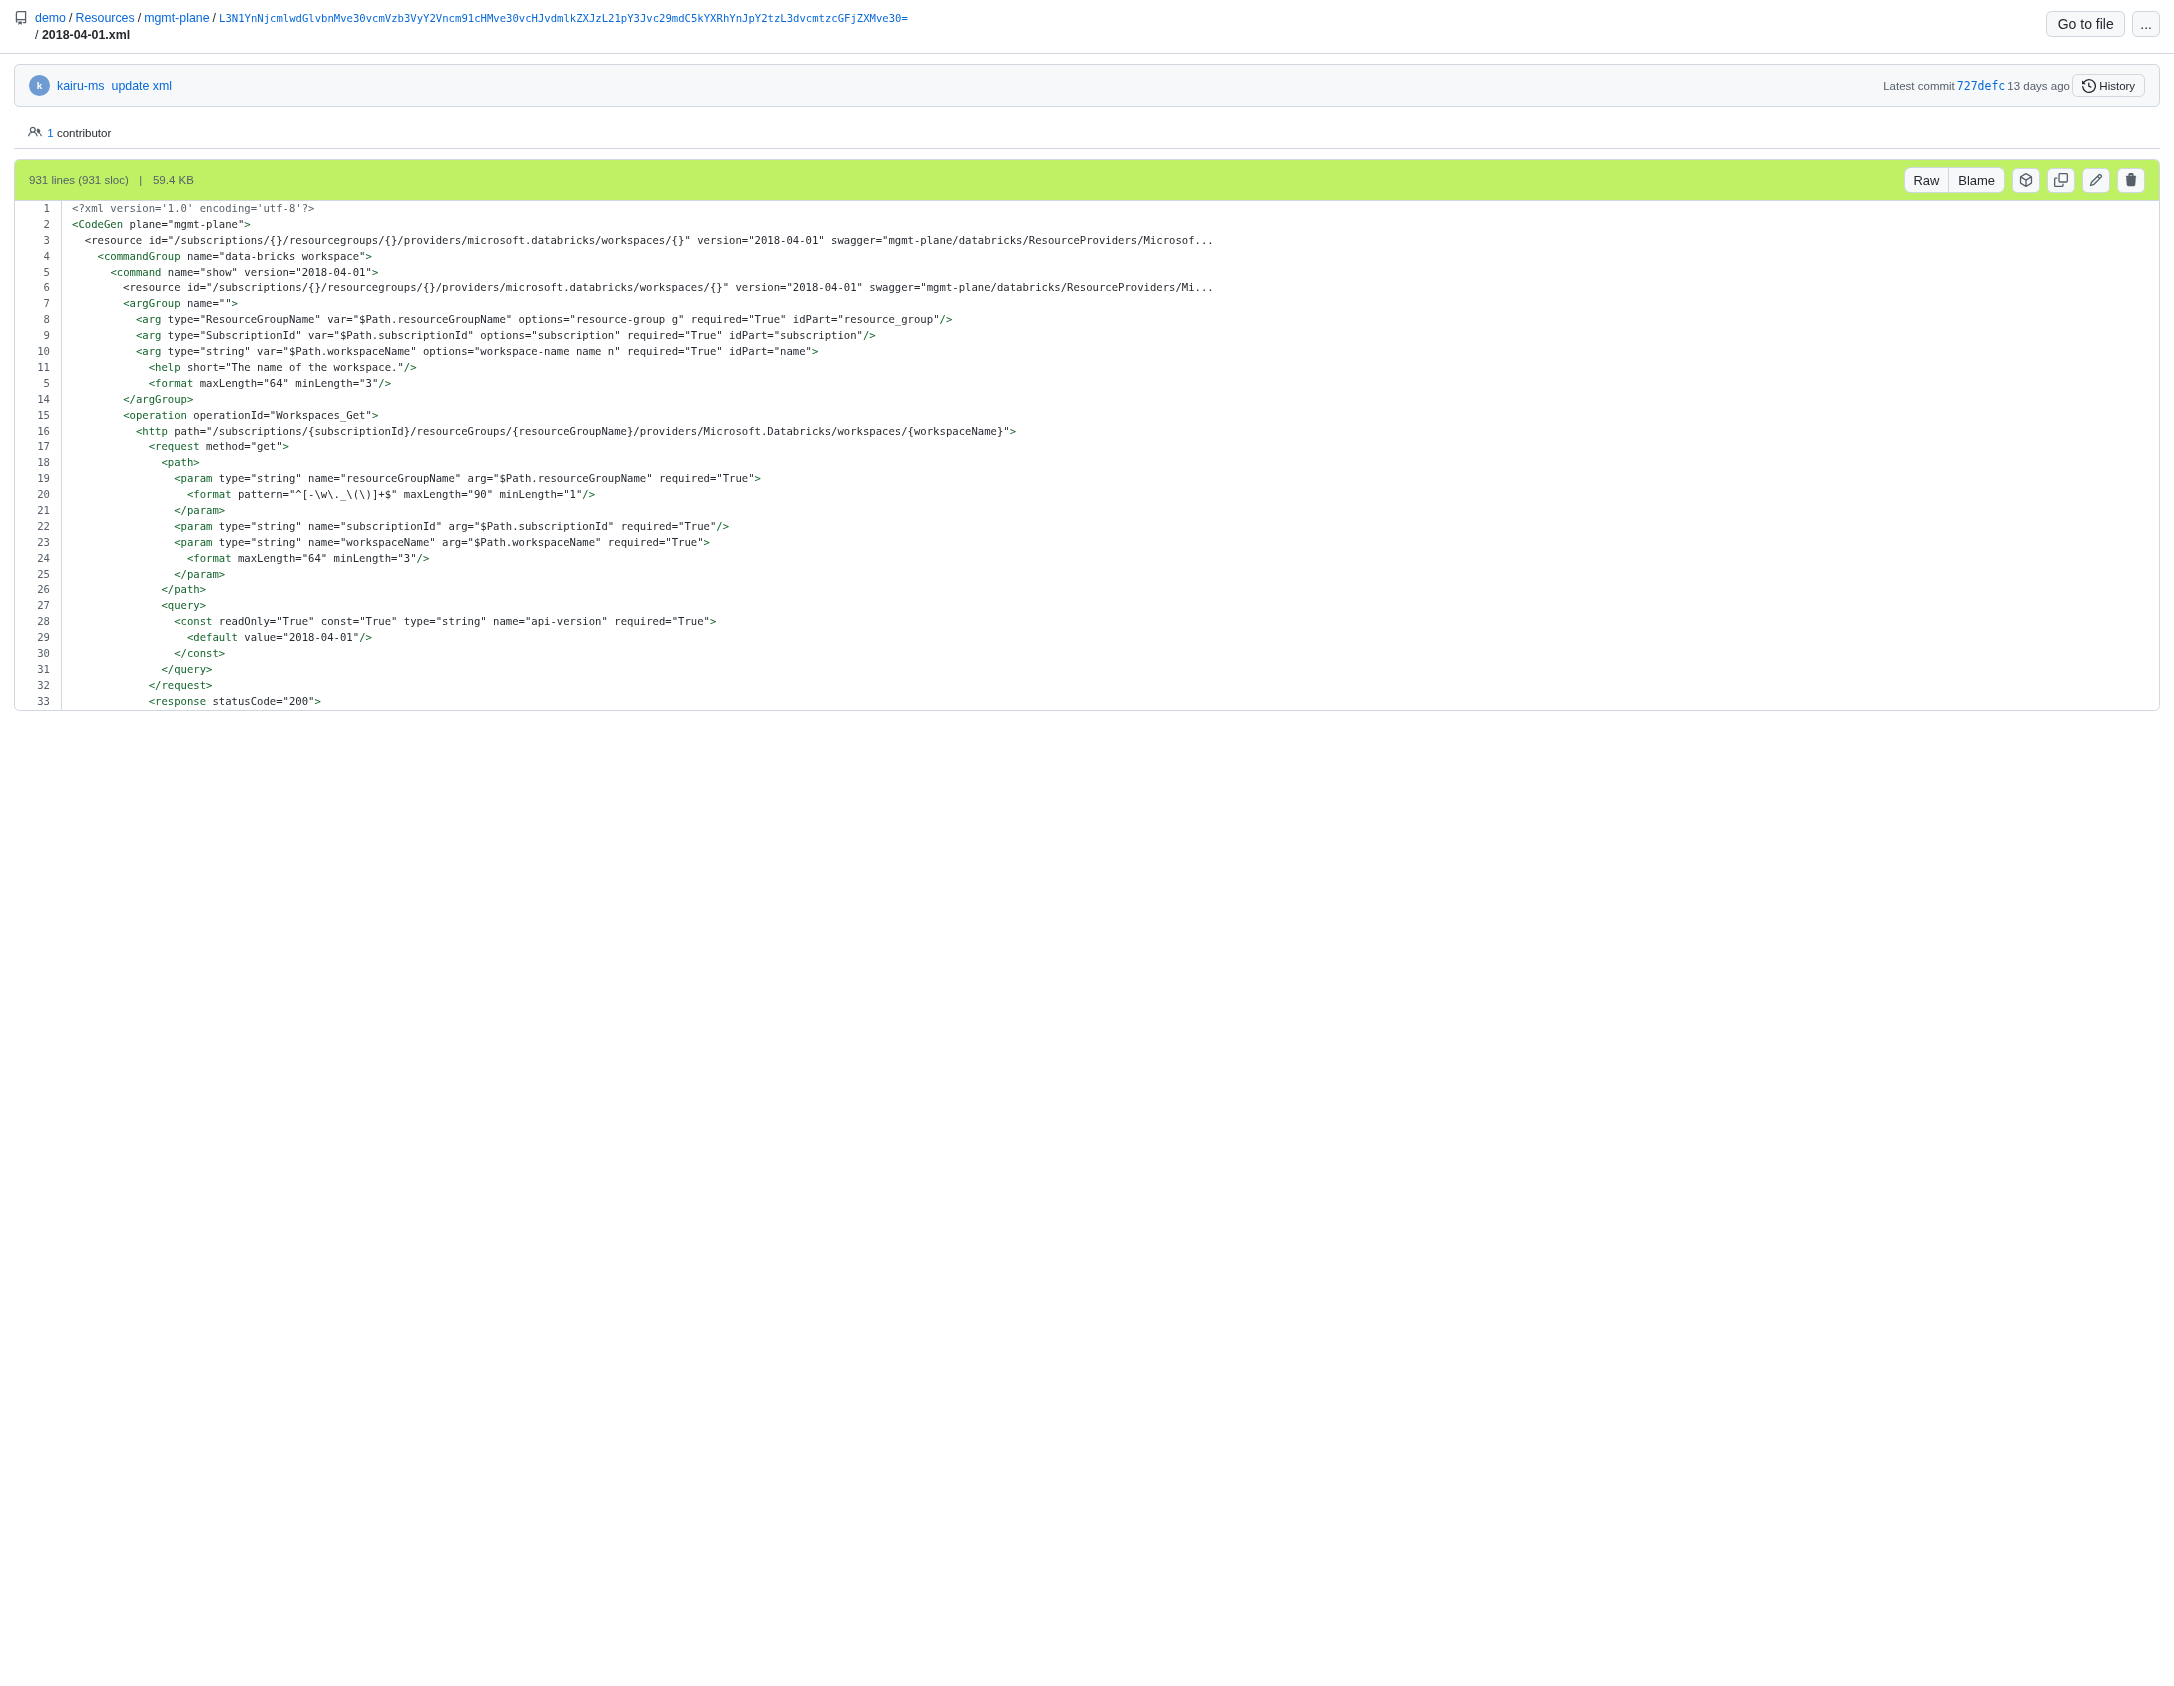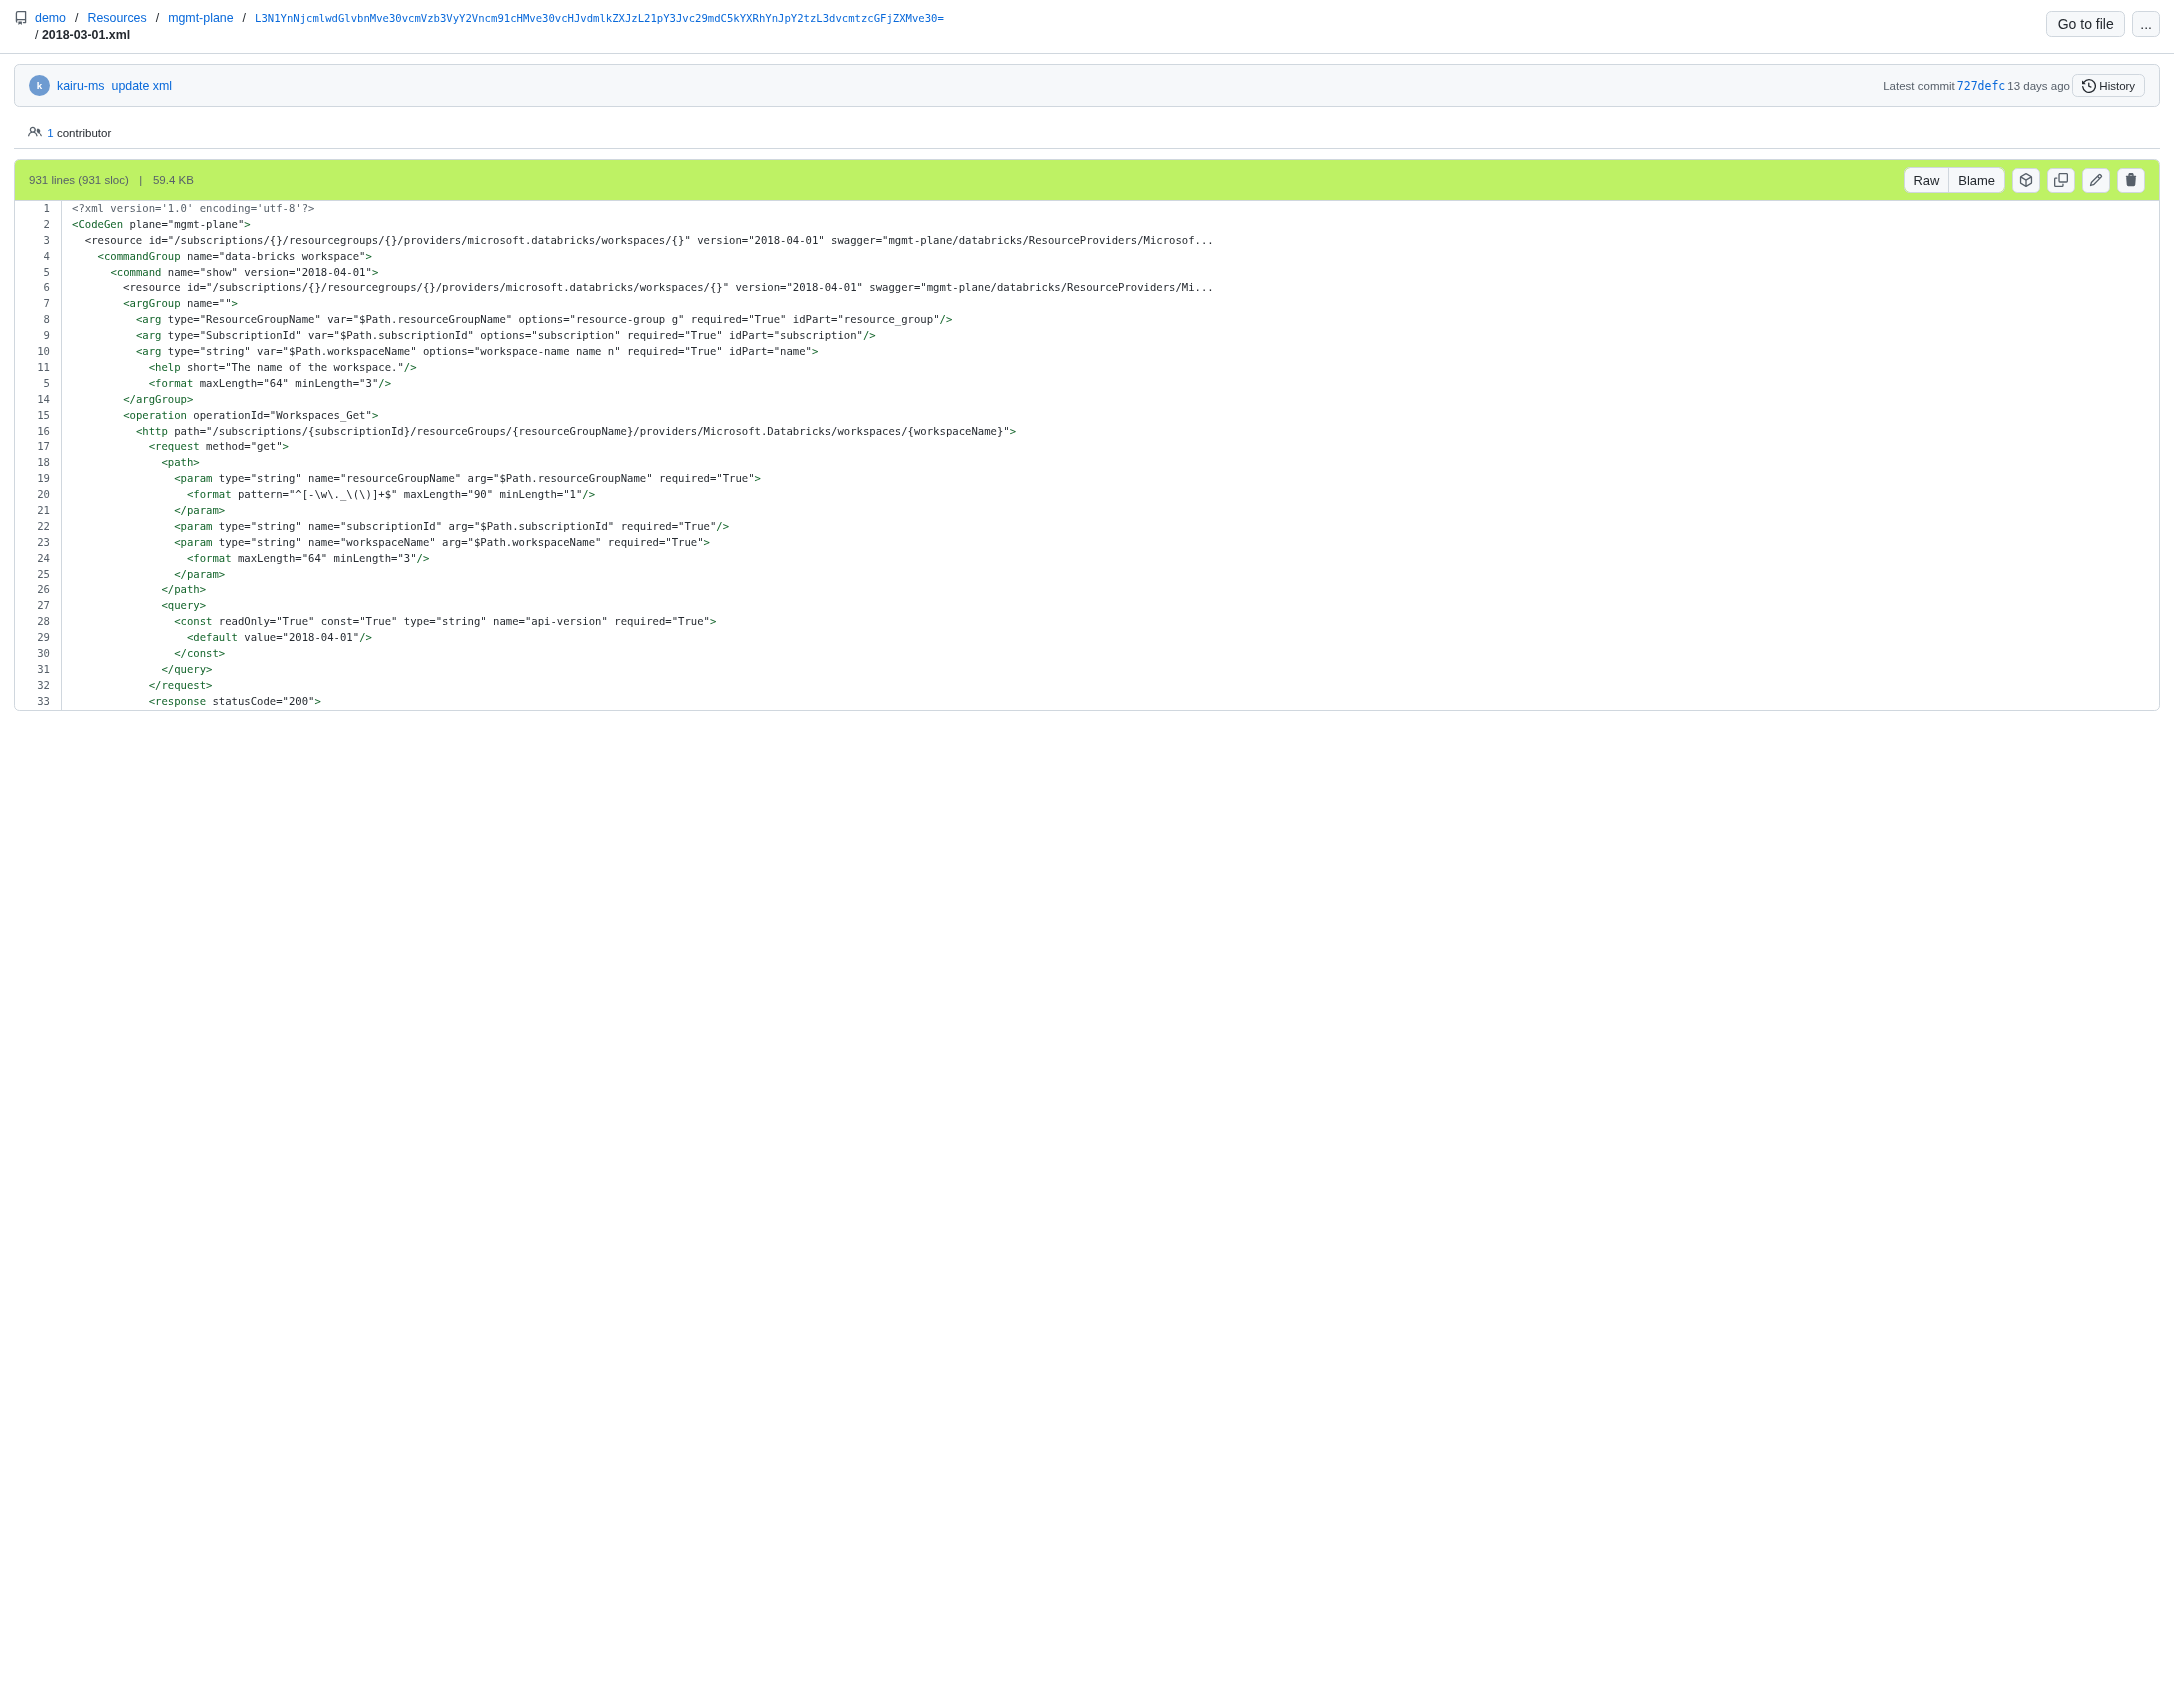--- a/index.html
+++ b/index.html
@@ -34,21 +34,21 @@
     }
     .breadcrumb-path {
       display: flex;
       align-items: flex-start;
       flex-wrap: wrap;
       flex-direction: column;
     }
     .breadcrumb-top-row {
       display: flex;
       align-items: center;
-      gap: 9px;
+      gap: 3px;
       flex-wrap: wrap;
     }
     .long-hash {
       font-size: 10.6px;
       font-family: ui-monospace, SFMono-Regular, SF Mono, Menlo, Consolas, monospace;
       color: #0969da;
       word-break: break-all;
       max-width: 798px;
     }
     .filename-row {
@@ -245,21 +245,21 @@
         <a href="#">demo</a>
         <span>/</span>
         <a href="#">Resources</a>
         <span>/</span>
         <a href="#">mgmt-plane</a>
         <span>/</span>
         <a href="#" class="long-hash">L3N1YnNjcmlwdGlvbnMve30vcmVzb3VyY2Vncm91cHMve30vcHJvdmlkZXJzL21pY3Jvc29mdC5kYXRhYnJpY2tzL3dvcmtzcGFjZXMve30=</a>
       </div>
       <div class="filename-row">
         <span>/</span>
-        <span class="filename">2018-03-01.xml</span>
+        <span class="filename">2018-04-01.xml</span>
       </div>
     </div>
   </div>
   <div class="breadcrumb-actions">
     <button class="btn">Go to file</button>
     <button class="btn btn-more">...</button>
   </div>
 </div>
 
 <div class="commit-bar">

